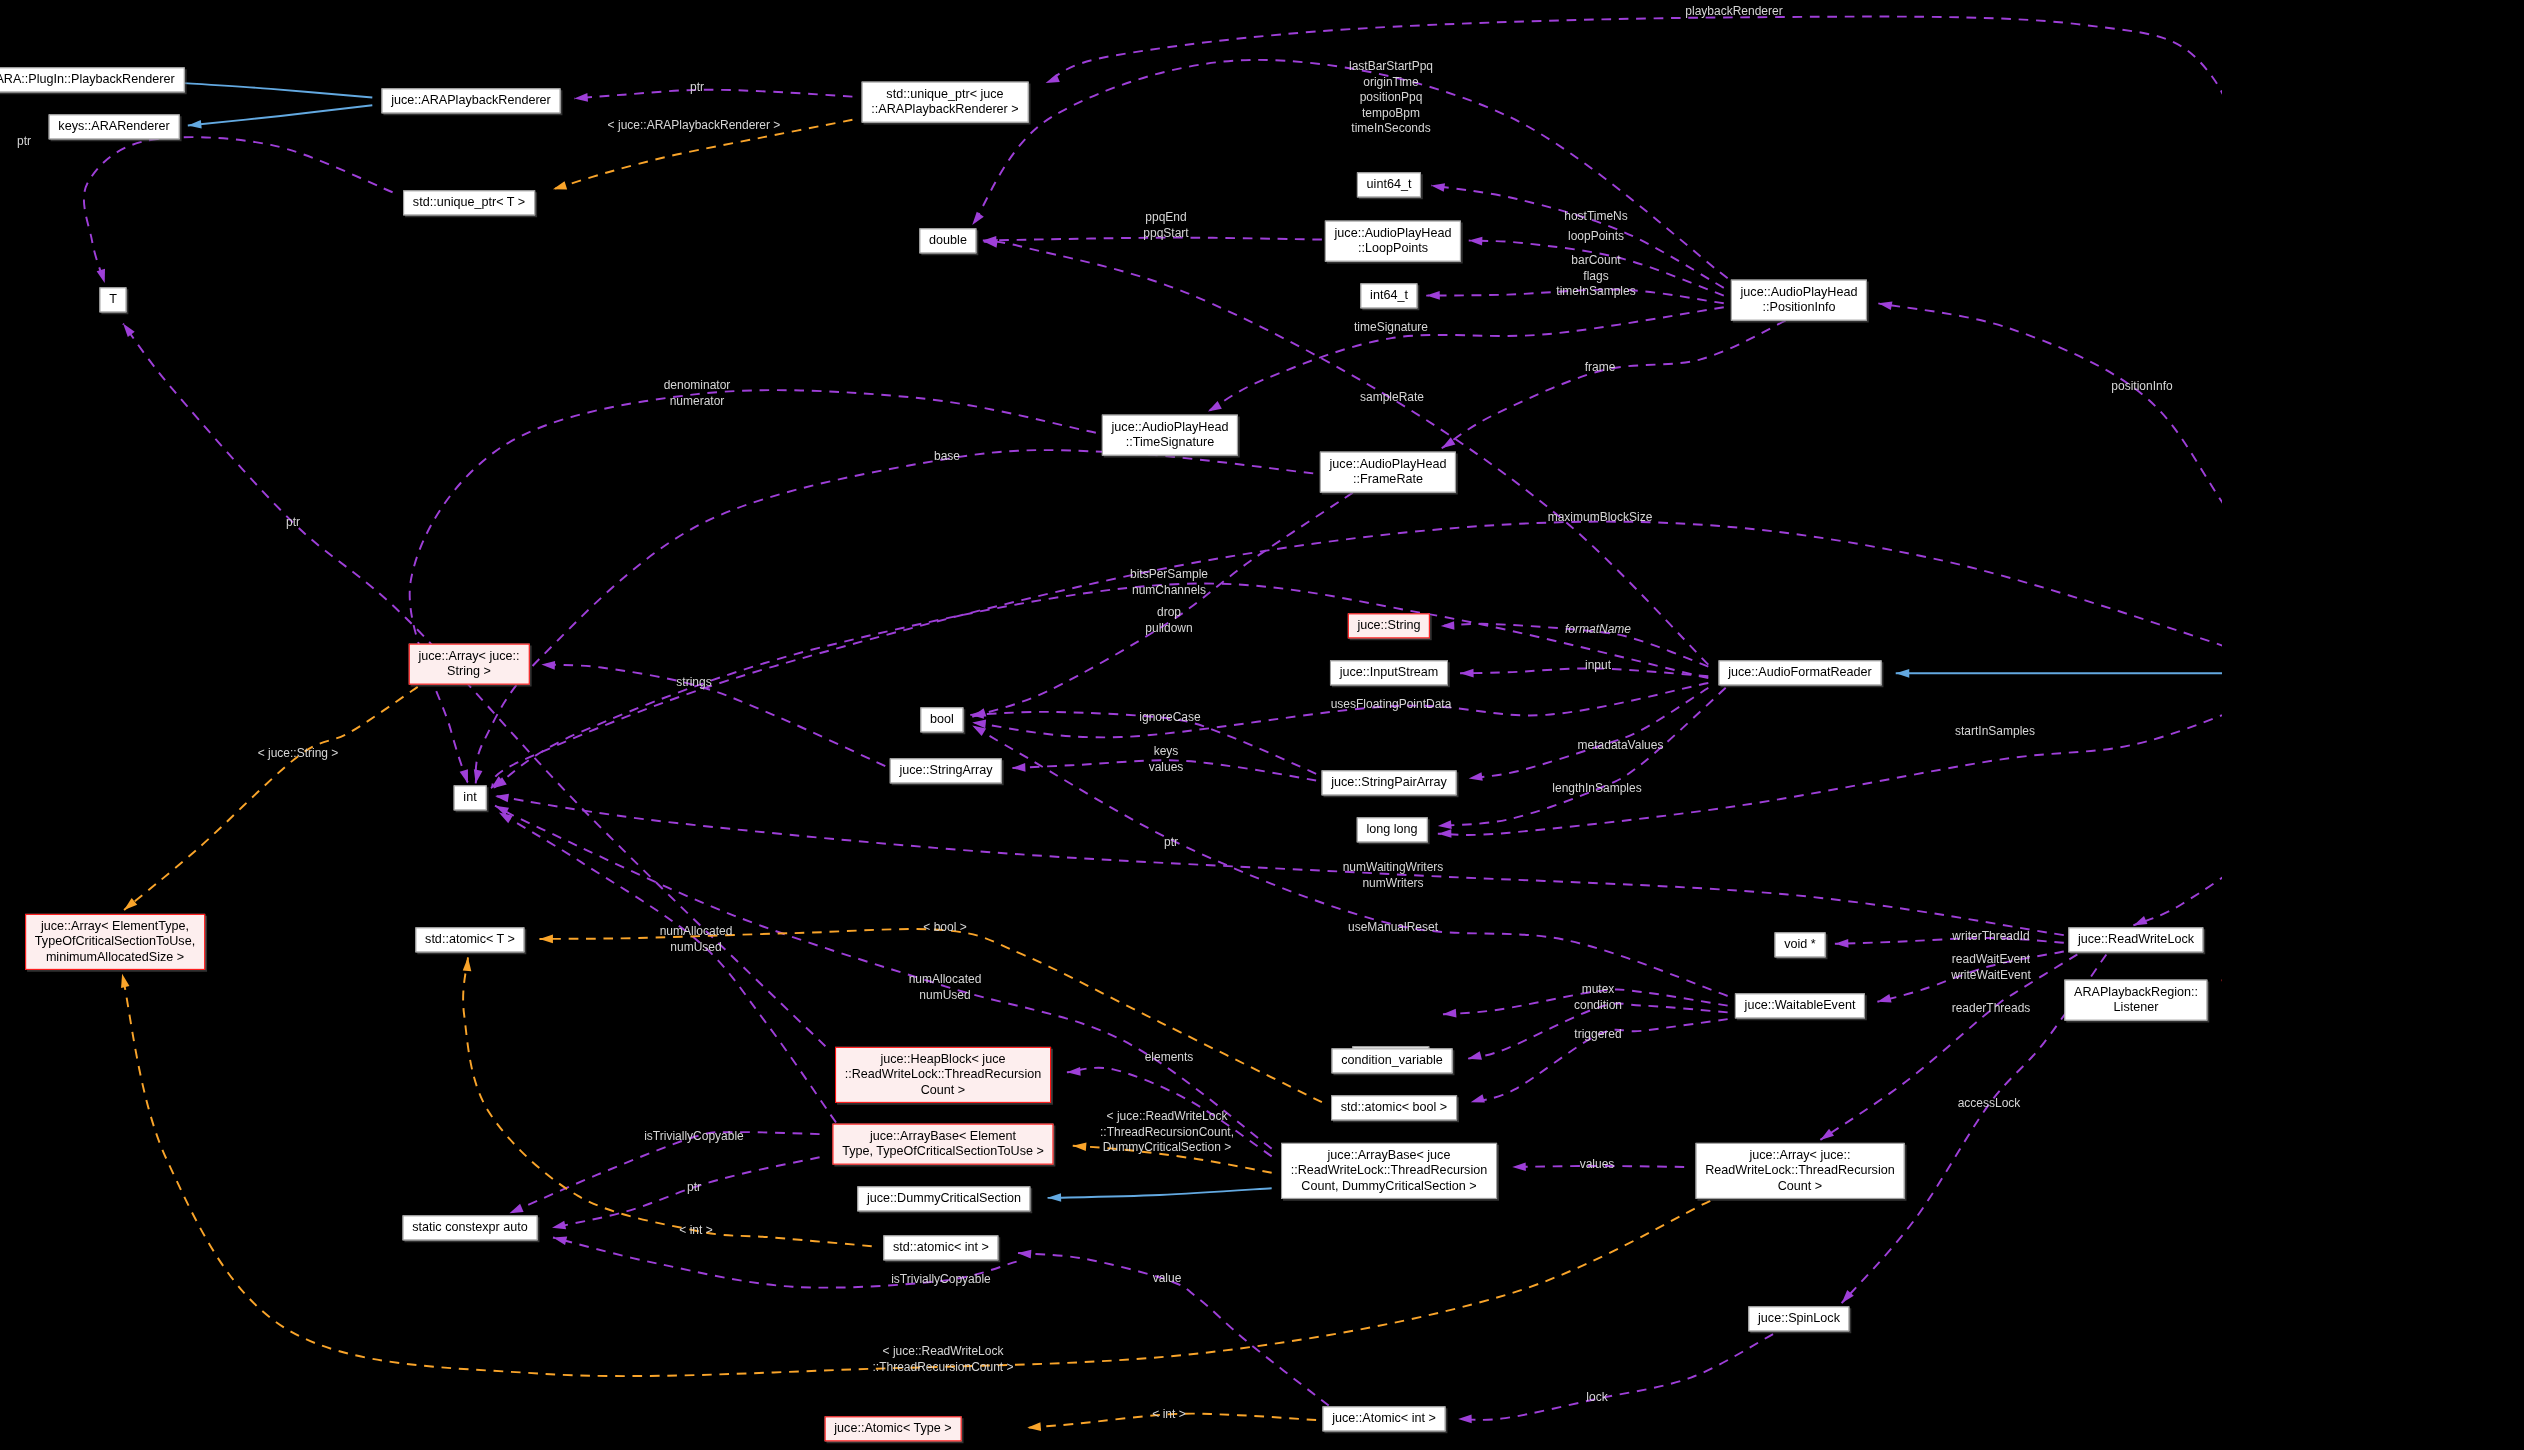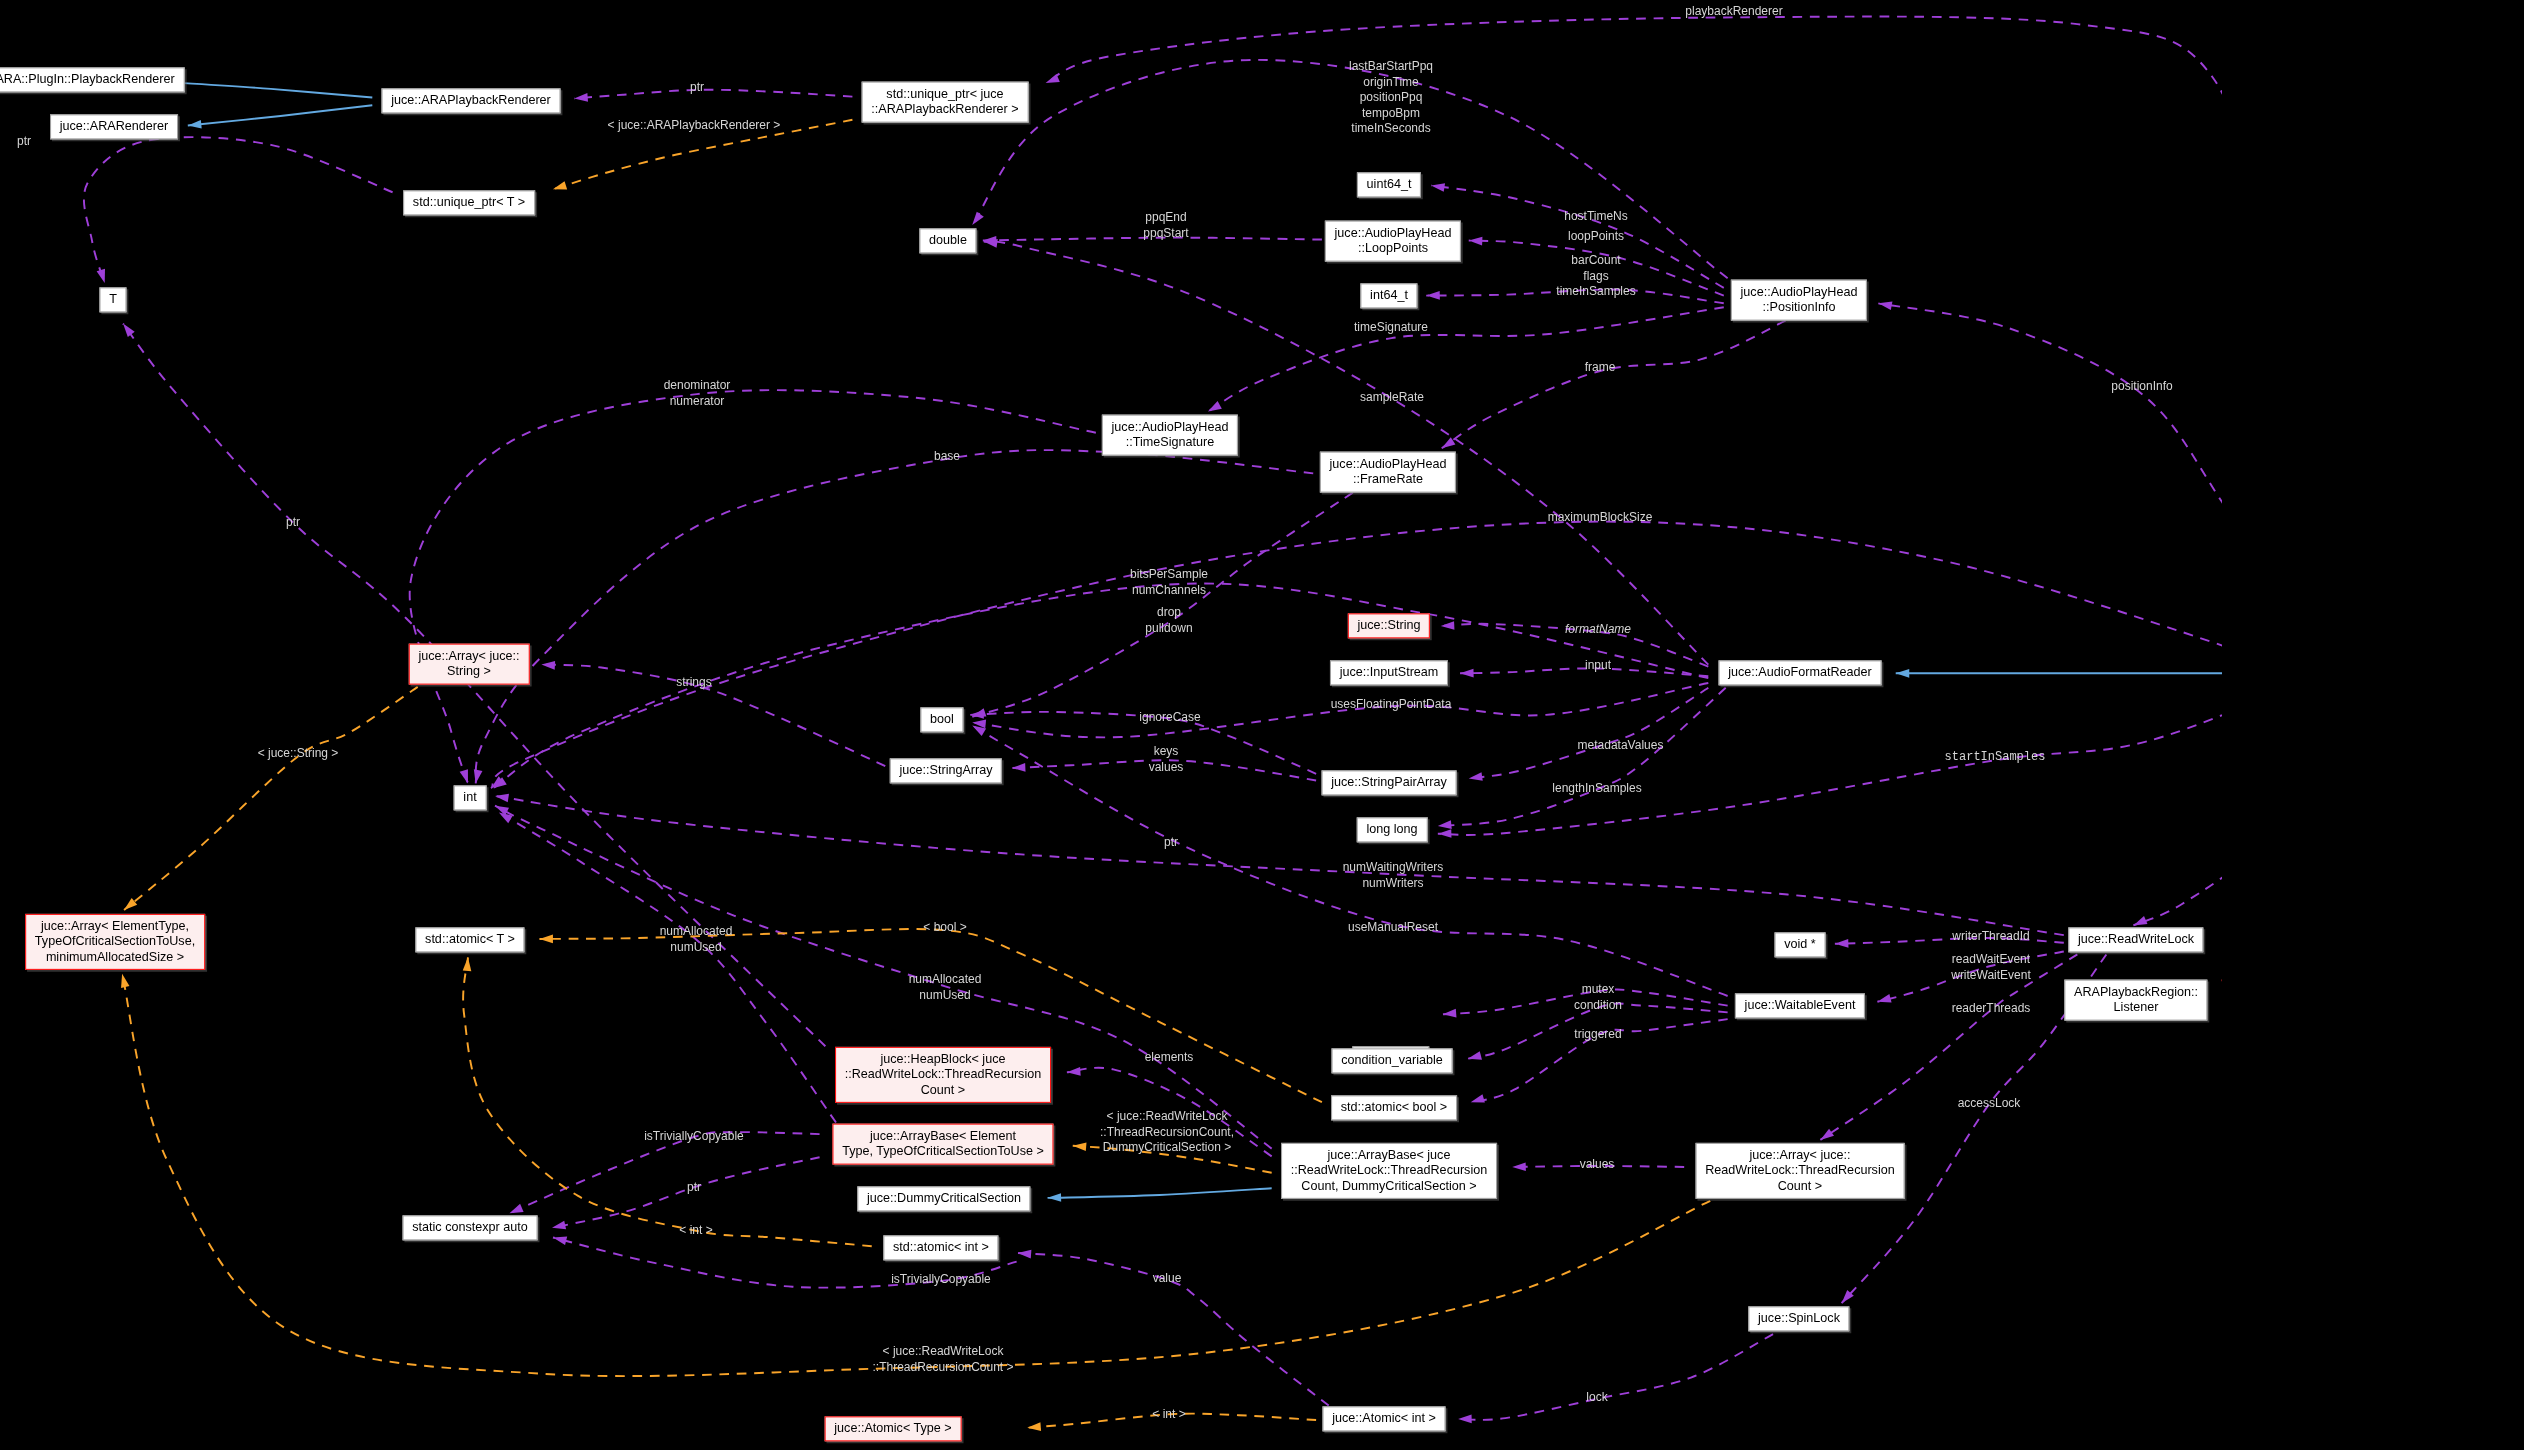--- a/index.html
+++ b/index.html
@@ -167,21 +167,21 @@
       <div class="edge-label" style="left: 1598px; top: 630px; font-style: italic;">formatName</div>
       <div class="edge-label" style="left: 1598px; top: 666px;">input</div>
       <div class="edge-label" style="left: 694px; top: 683px;">strings</div>
       <div class="edge-label" style="left: 1391px; top: 705px;">usesFloatingPointData</div>
       <div class="edge-label" style="left: 1170px; top: 718px;">ignoreCase</div>
       <div class="edge-label" style="left: 1597px; top: 746px; padding-left: 47px;">metadataValues</div>
       <div class="edge-label" style="left: 1166px; top: 759px;">keys
 values</div>
       <div class="edge-label" style="left: 298px; top: 754px;">&lt; juce::String &gt;</div>
       <div class="edge-label" style="left: 1597px; top: 789px;">lengthInSamples</div>
-      <div class="edge-label" style="left: 1995px; top: 758px; font-family: Liberation Mono, monospace;">startInSamples</div>
+      <div class="edge-label" style="left: 1995px; top: 732px;">startInSamples</div>
       <div class="edge-label" style="left: 24px; top: 142px;">ptr</div>
       <div class="edge-label" style="left: 293px; top: 523px;">ptr</div>
       <div class="edge-label" style="left: 1171px; top: 843px;">ptr</div>
       <div class="edge-label" style="left: 1393px; top: 875px;">numWaitingWriters
 numWriters</div>
       <div class="edge-label" style="left: 1393px; top: 928px;">useManualReset</div>
       <div class="edge-label" style="left: 945px; top: 928px;">&lt; bool &gt;</div>
       <div class="edge-label" style="left: 696px; top: 939px;">numAllocated
 numUsed</div>
       <div class="edge-label" style="left: 1991px; top: 937px;">writerThreadId</div>
@@ -205,21 +205,21 @@
       <div class="edge-label" style="left: 696px; top: 1231px;">&lt; int &gt;</div>
       <div class="edge-label" style="left: 941px; top: 1280px;">isTriviallyCopyable</div>
       <div class="edge-label" style="left: 1167px; top: 1279px;">value</div>
       <div class="edge-label" style="left: 943px; top: 1359px;">&lt; juce::ReadWriteLock
 ::ThreadRecursionCount &gt;</div>
       <div class="edge-label" style="left: 1597px; top: 1398px;">lock</div>
       <div class="edge-label" style="left: 1169px; top: 1415px;">&lt; int &gt;</div>
     </div>
   <div id="node-layer">
       <div class="node " style="left: 85px; top: 80px;">ARA::PlugIn::PlaybackRenderer</div>
-      <div class="node " style="left: 114px; top: 127px;">juce::ARARenderer</div>
+      <div class="node " style="left: 114px; top: 127px;">keys::ARARenderer</div>
       <div class="node " style="left: 471px; top: 101px;">juce::ARAPlaybackRenderer</div>
       <div class="node " style="left: 945px; top: 102px;">std::unique_ptr&lt; juce
 ::ARAPlaybackRenderer &gt;</div>
       <div class="node " style="left: 469px; top: 203px;">std::unique_ptr&lt; T &gt;</div>
       <div class="node " style="left: 113px; top: 300px;">T</div>
       <div class="node " style="left: 940px; top: 241px; margin-left: 8px;">double</div>
       <div class="node " style="left: 1389px; top: 185px;">uint64_t</div>
       <div class="node " style="left: 1393px; top: 241px;">juce::AudioPlayHead
 ::LoopPoints</div>
       <div class="node " style="left: 1389px; top: 296px;">int64_t</div>

